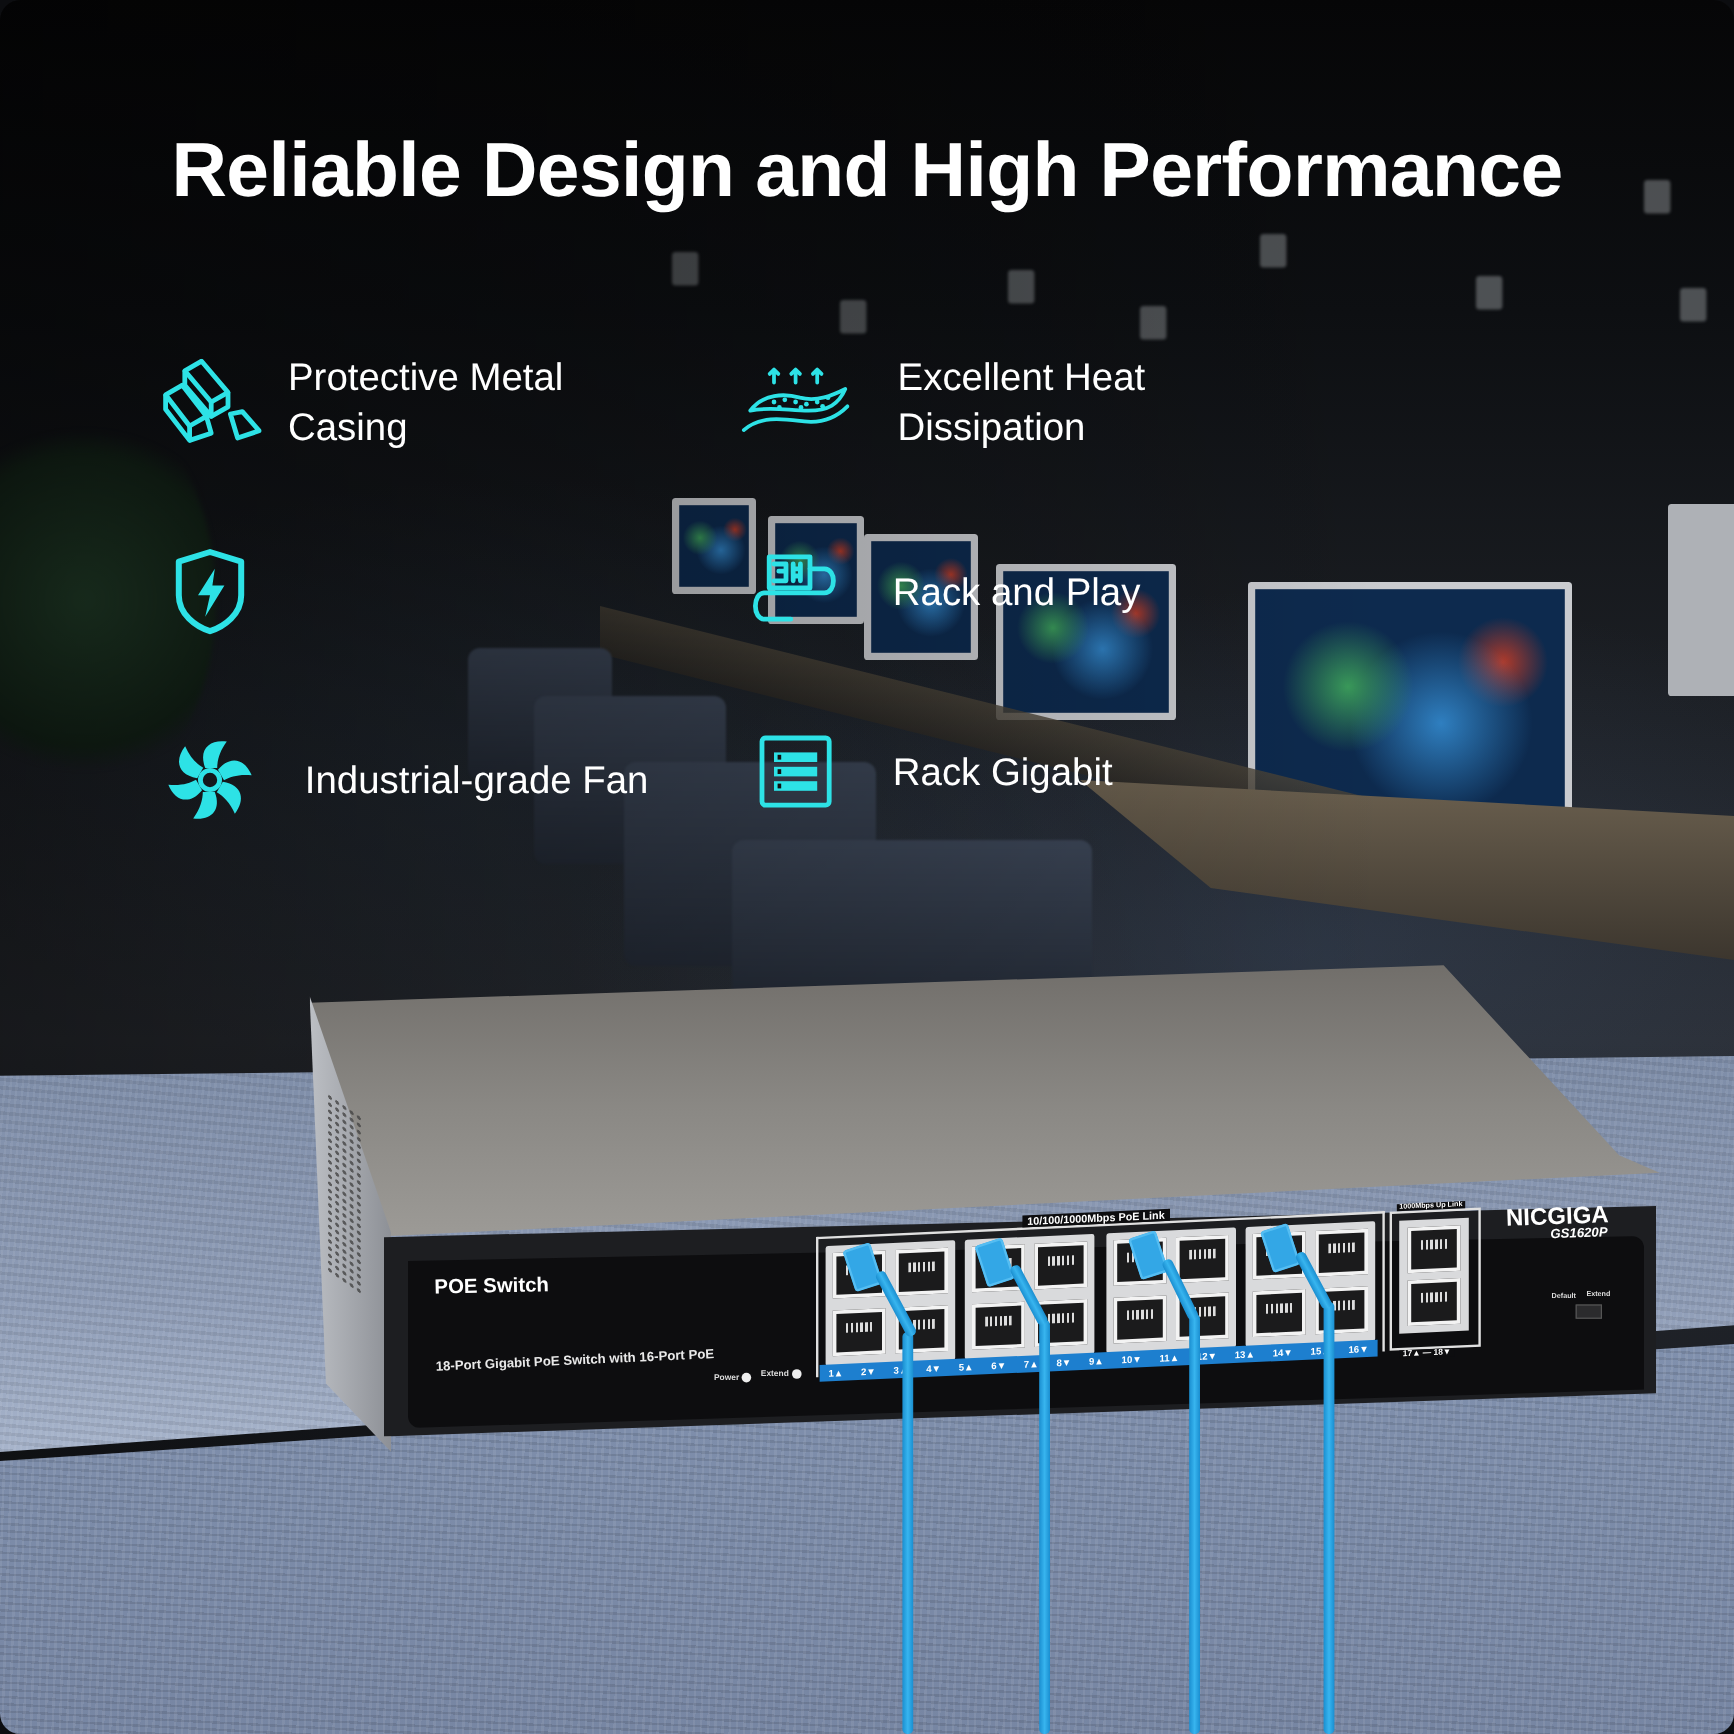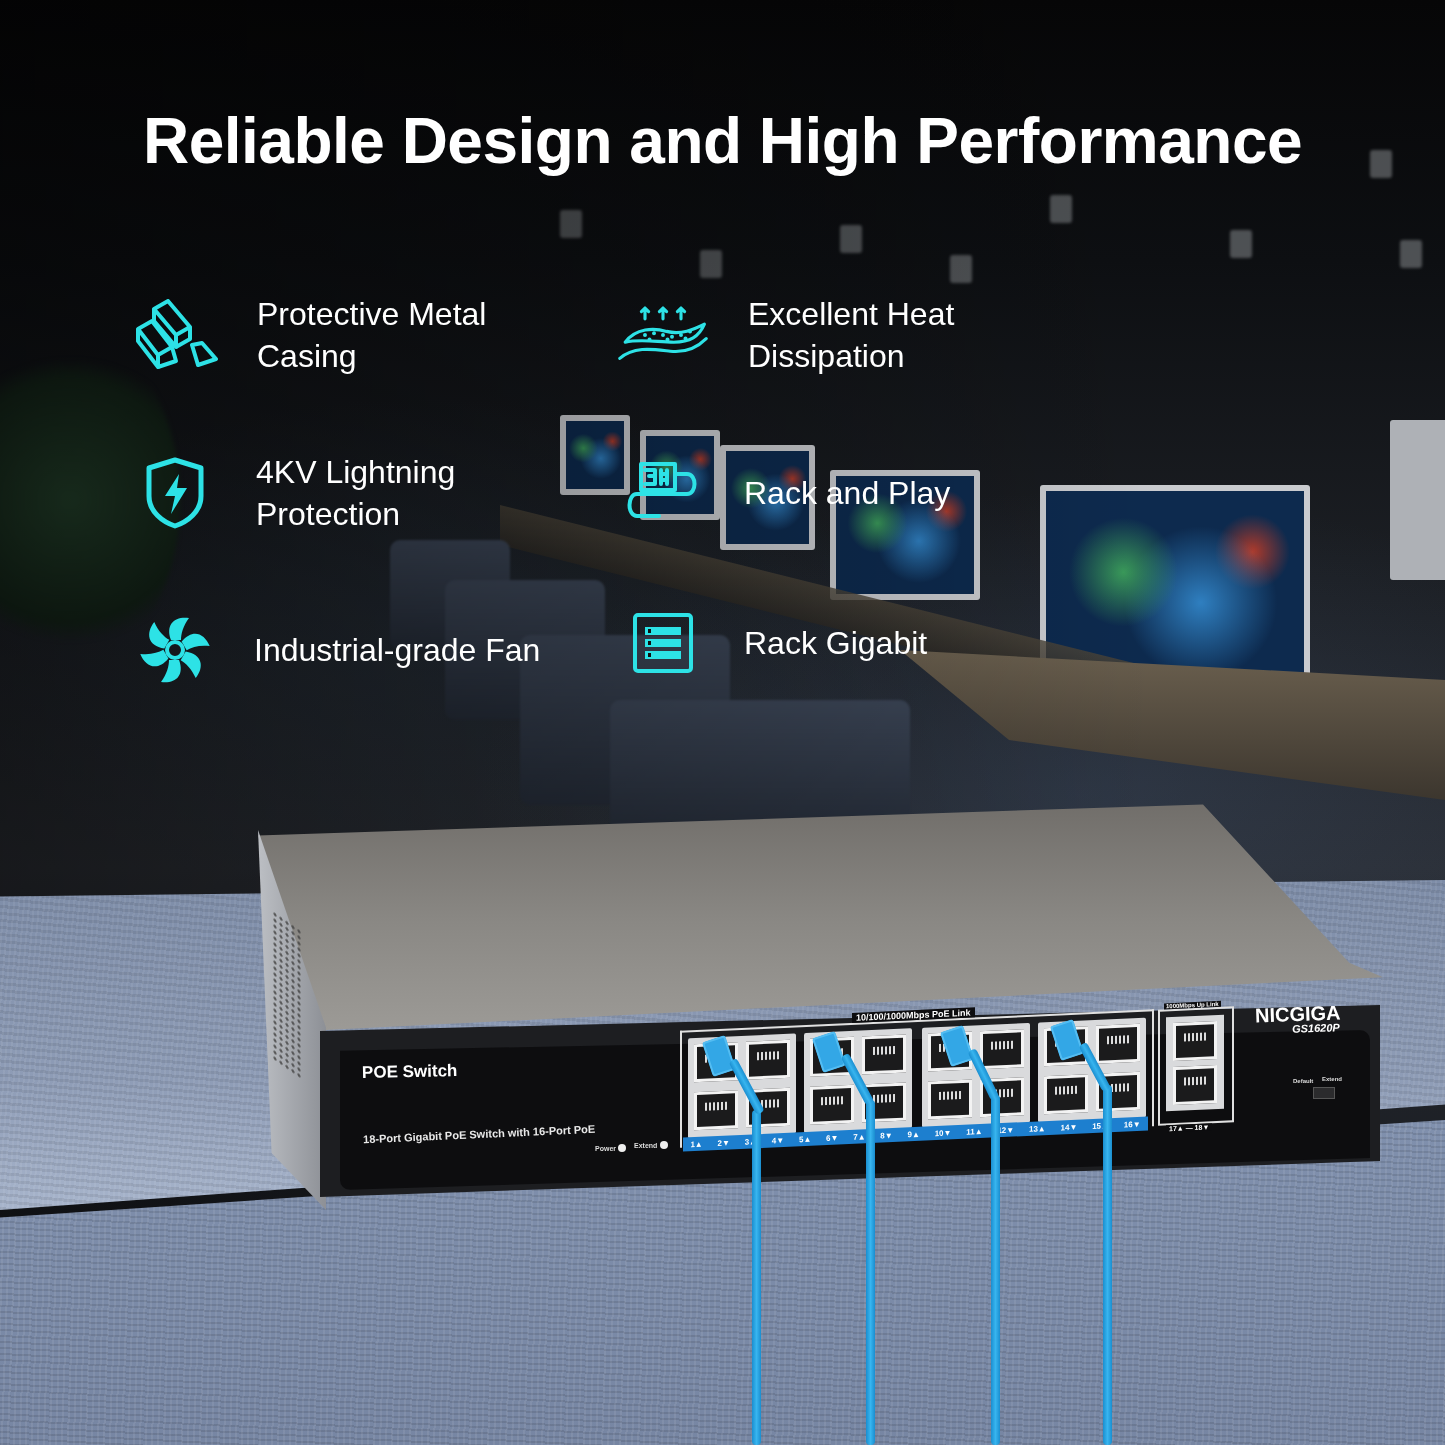--- a/index.html
+++ b/index.html
@@ -1,18 +1,18 @@
 <!DOCTYPE html>
 <html><head>
 <meta charset="utf-8">
 <style>
   html,body{margin:0;padding:0;}
   body{width:1445px;height:1445px;overflow:hidden;position:relative;
        font-family:"Liberation Sans","DejaVu Sans",sans-serif;background:#0c0d10;}
-  .scene{position:absolute;inset:0;overflow:hidden;}
+  .scene{position:absolute;inset:0;overflow:hidden;border-radius:17px;}
   
   .bg{position:absolute;inset:0;
       background:
         radial-gradient(ellipse 60% 30% at 75% 55%, rgba(60,80,110,.35), transparent 70%),
         radial-gradient(ellipse 50% 25% at 30% 45%, rgba(40,55,70,.35), transparent 70%),
         linear-gradient(180deg,#060607 0%,#0d0f12 18%,#1c1f24 40%,#2a2d33 60%,#1f2228 75%,#15171b 100%);}
   .ceiling-light{position:absolute;width:22px;height:28px;background:rgba(200,205,210,.35);border-radius:3px;filter:blur(1.5px);}
   .desk-row{position:absolute;background:linear-gradient(180deg,#4a4337,#2f2b25);transform-origin:left top;}
   .monitor{position:absolute;background:#c9cbcf;border-radius:3px;padding:6px;box-sizing:border-box;filter:blur(.6px);}
   .monitor .screen{width:100%;height:100%;
@@ -141,21 +141,21 @@
       <svg width="86" height="72" viewBox="0 0 86 72" fill="none" stroke="#2de2e6" stroke-width="4" stroke-linejoin="round">
         <path d="M22 10 L36 2 L58 28 L44 36 Z"></path>
         <path d="M22 10 L22 22 L44 48 L44 36"></path>
         <path d="M44 48 L58 40 L58 28"></path>
         <path d="M6 30 L20 22 L40 48 L26 56 Z"></path>
         <path d="M6 30 L6 42 L26 68 L26 56"></path>
         <path d="M26 68 L44 62 L40 48"></path>
         <path d="M60 46 L70 44 L84 60 L66 66 Z"></path>
       </svg>
     </div>
-    <div class="label" style="margin-left:37px;">Protective Metal Casing</div>
+    <div class="label" style="margin-left:20px;">Protective Metal Casing</div>
   </div>
 
   <div class="feature" style="left:618px;top:290px;">
     <div class="icon">
       <svg width="100" height="64" viewBox="0 0 100 64" fill="none" stroke="#2de2e6" stroke-width="3.5" stroke-linecap="round" stroke-linejoin="round">
         <path d="M30 14 V2 M26 6 L30 2 L34 6"></path>
         <path d="M50 14 V2 M46 6 L50 2 L54 6"></path>
         <path d="M70 14 V2 M66 6 L70 2 L74 6"></path>
         <path d="M8 40 C20 24 40 24 54 28 C70 32 84 26 96 20 C90 34 80 40 62 40 C44 40 26 36 8 40 Z"></path>
         <path d="M2 58 C18 44 40 48 58 50 C76 52 88 46 98 36"></path>
@@ -175,21 +175,20 @@
     <div class="label" style="margin-left:40px;">Excellent Heat Dissipation</div>
   </div>
 
   <div class="feature" style="left:130px;top:448px;">
     <div class="icon">
       <svg width="64" height="74" viewBox="0 0 64 74">
         <path d="M32 4 L58 12 V40 C58 56 44 66 32 70 C20 66 6 56 6 40 V12 Z" fill="none" stroke="#2de2e6" stroke-width="5" stroke-linejoin="round"></path>
         <path d="M36 18 L22 40 H32 L28 58 L44 32 H34 Z" fill="#2de2e6"></path>
       </svg>
     </div>
-    <div class="label" style="margin-left:36px;">4KV Lightning Protection</div>
   </div>
 
   <div class="feature" style="left:618px;top:448px;">
     <div class="icon">
       <svg width="80" height="66" viewBox="0 0 80 66" fill="none" stroke="#2de2e6" stroke-width="4" stroke-linecap="round" stroke-linejoin="round">
         <rect x="18" y="4" width="34" height="26"></rect>
         <path d="M22 10 H32 V24 H22 M26 16 H32"></path>
         <path d="M38 10 V24 M44 10 V24 M38 14 H44 M38 20 H44"></path>
         <path d="M52 14 H64 C74 14 74 34 64 34 H14 C4 34 4 56 14 56 H36"></path>
       </svg>

